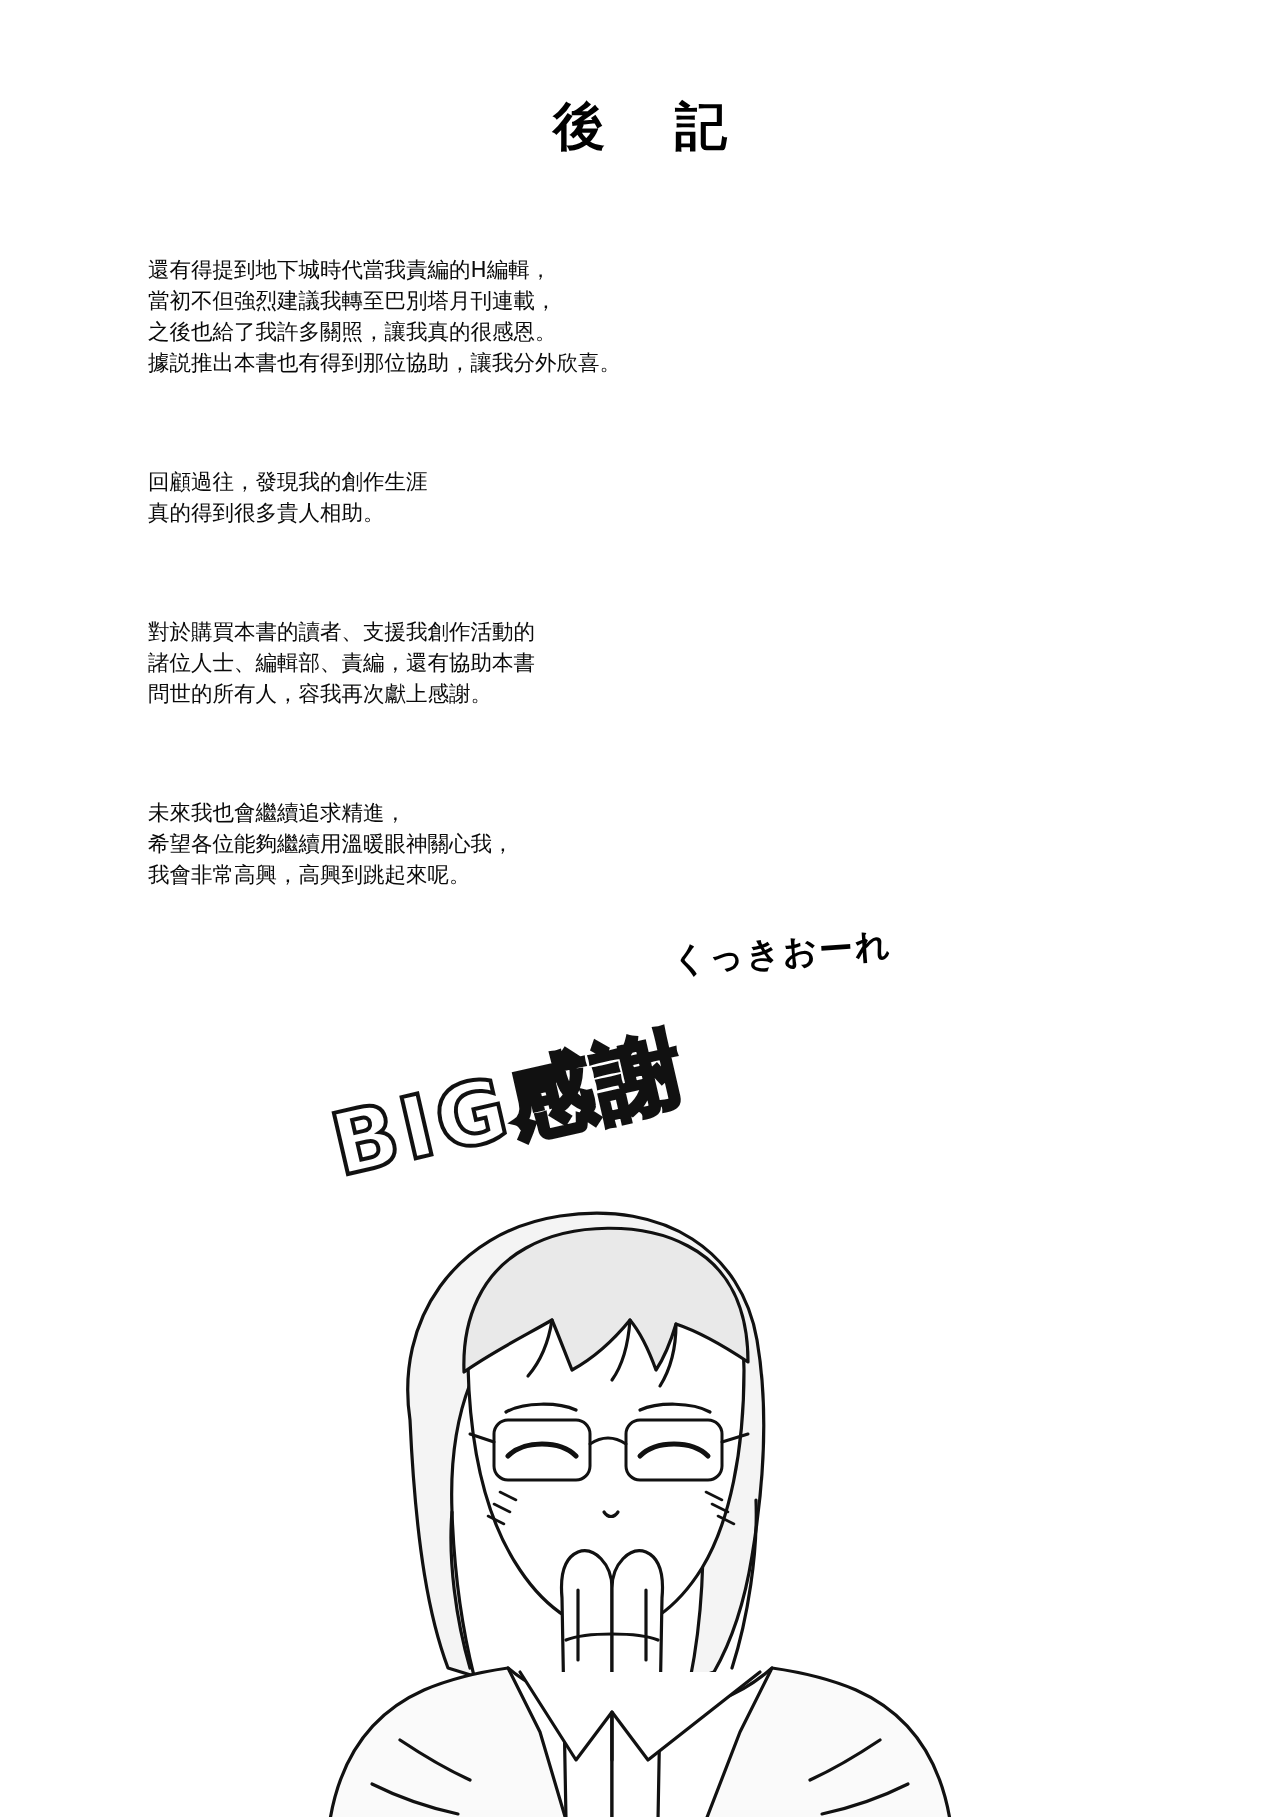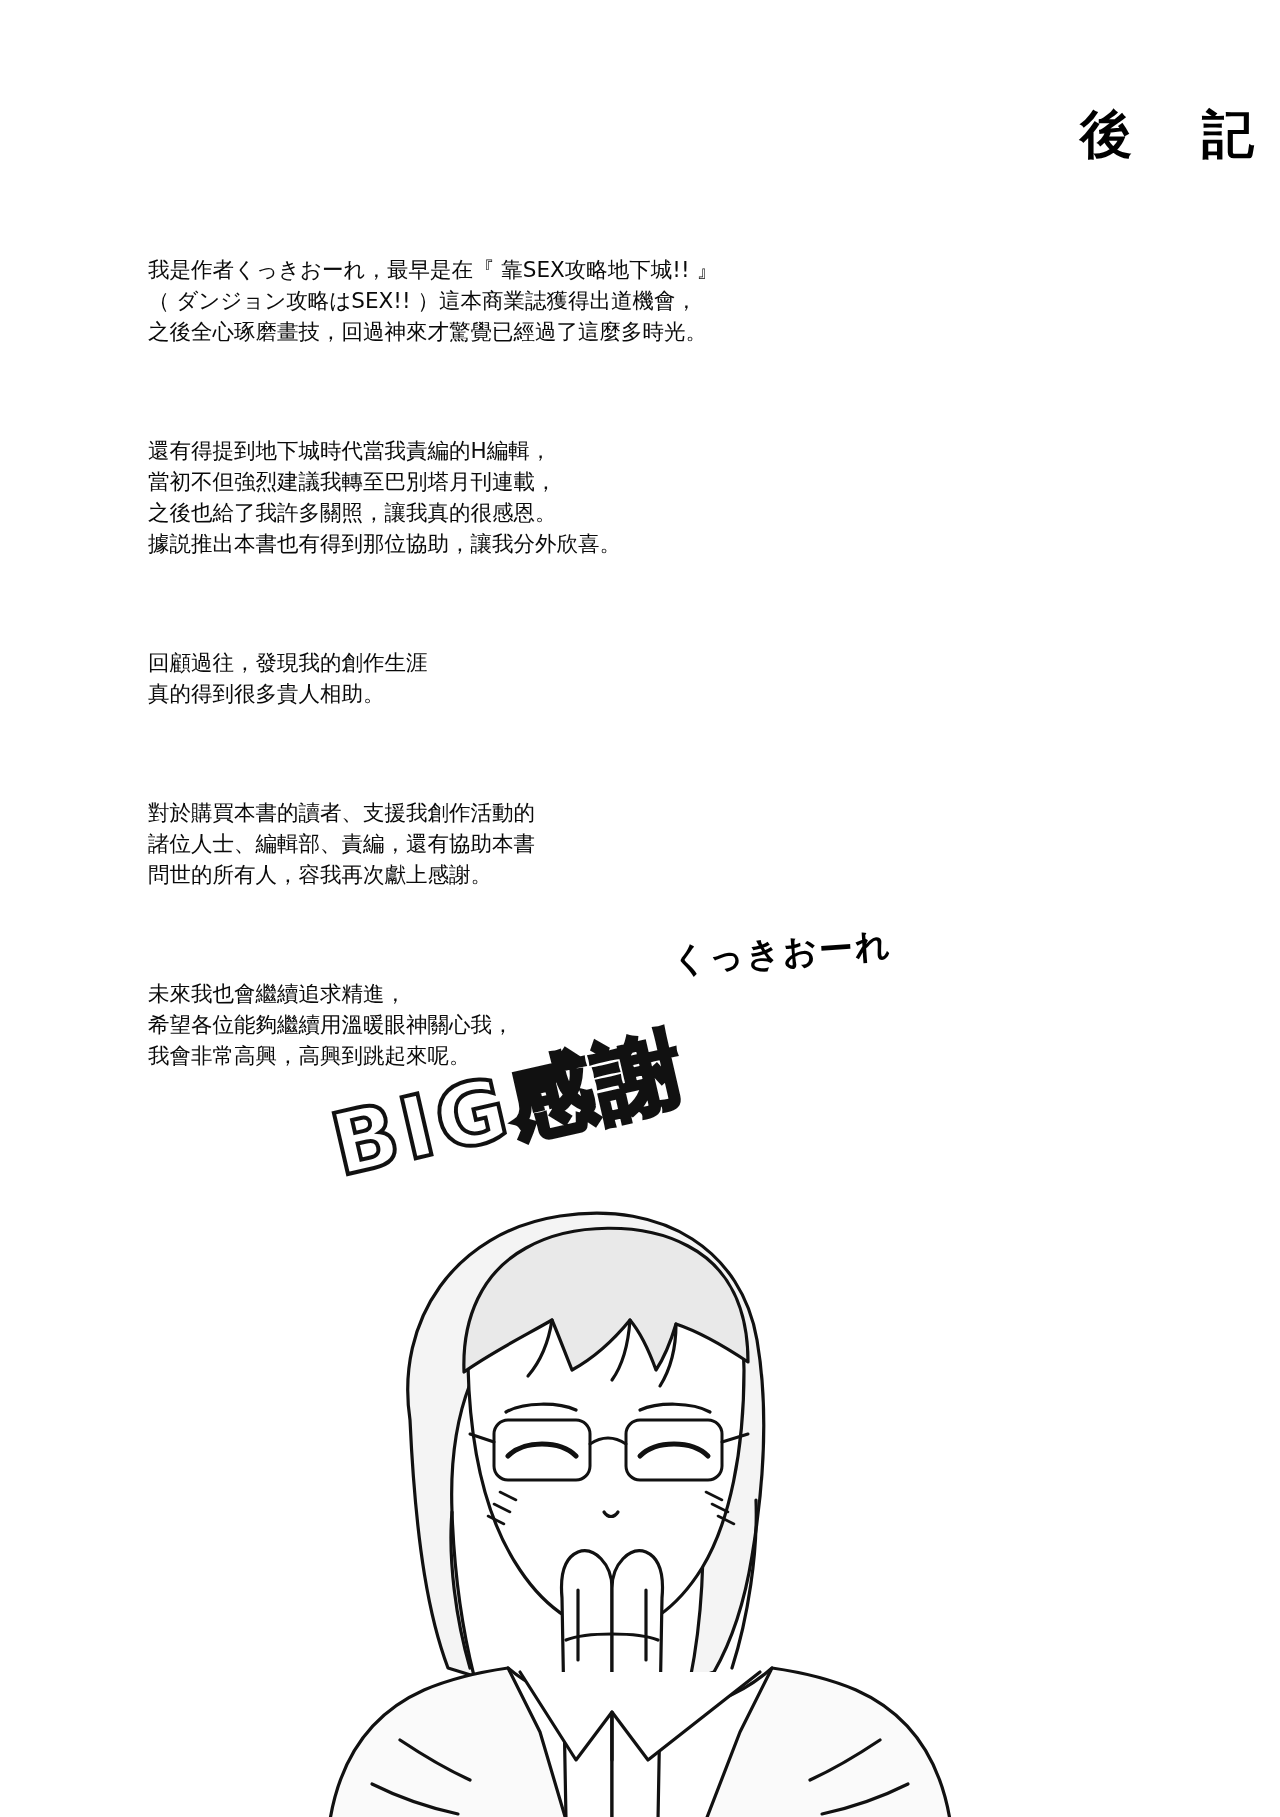--- a/index.html
+++ b/index.html
@@ -15,24 +15,24 @@
     color: #111111;
     overflow: hidden;
   }
   .page {
     position: absolute;
     inset: 0;
     background: #ffffff;
   }
   .title {
     position: absolute;
-    top: 100px;
+    top: 92px;
     left: 0;
     width: 100%;
-    text-align: right;
+    text-align: center;
     font-size: 52px;
     font-weight: 700;
     letter-spacing: 26px;
     text-indent: 26px;
     font-family: "DejaVu Sans", sans-serif;
     color: #000000;
   }
   .body-text {
     position: absolute;
     top: 192px;
@@ -83,23 +83,20 @@
   }
 </style>
 </head>
 <body>
 
 <div class="page">
 
   <div class="title">後 記</div>
 
   <div class="body-text">
-    <p class="para">我是作者くっきおーれ，最早是在『 靠SEX攻略地下城!! 』
-（ ダンジョン攻略はSEX!! ）這本商業誌獲得出道機會，
-之後全心琢磨畫技，回過神來才驚覺已經過了這麼多時光。</p>
     <p class="para">還有得提到地下城時代當我責編的H編輯，
 當初不但強烈建議我轉至巴別塔月刊連載，
 之後也給了我許多關照，讓我真的很感恩。
 據説推出本書也有得到那位協助，讓我分外欣喜。</p>
     <p class="para">回顧過往，發現我的創作生涯
 真的得到很多貴人相助。</p>
     <p class="para">對於購買本書的讀者、支援我創作活動的
 諸位人士、編輯部、責編，還有協助本書
 問世的所有人，容我再次獻上感謝。</p>
     <p class="para">未來我也會繼續追求精進，

